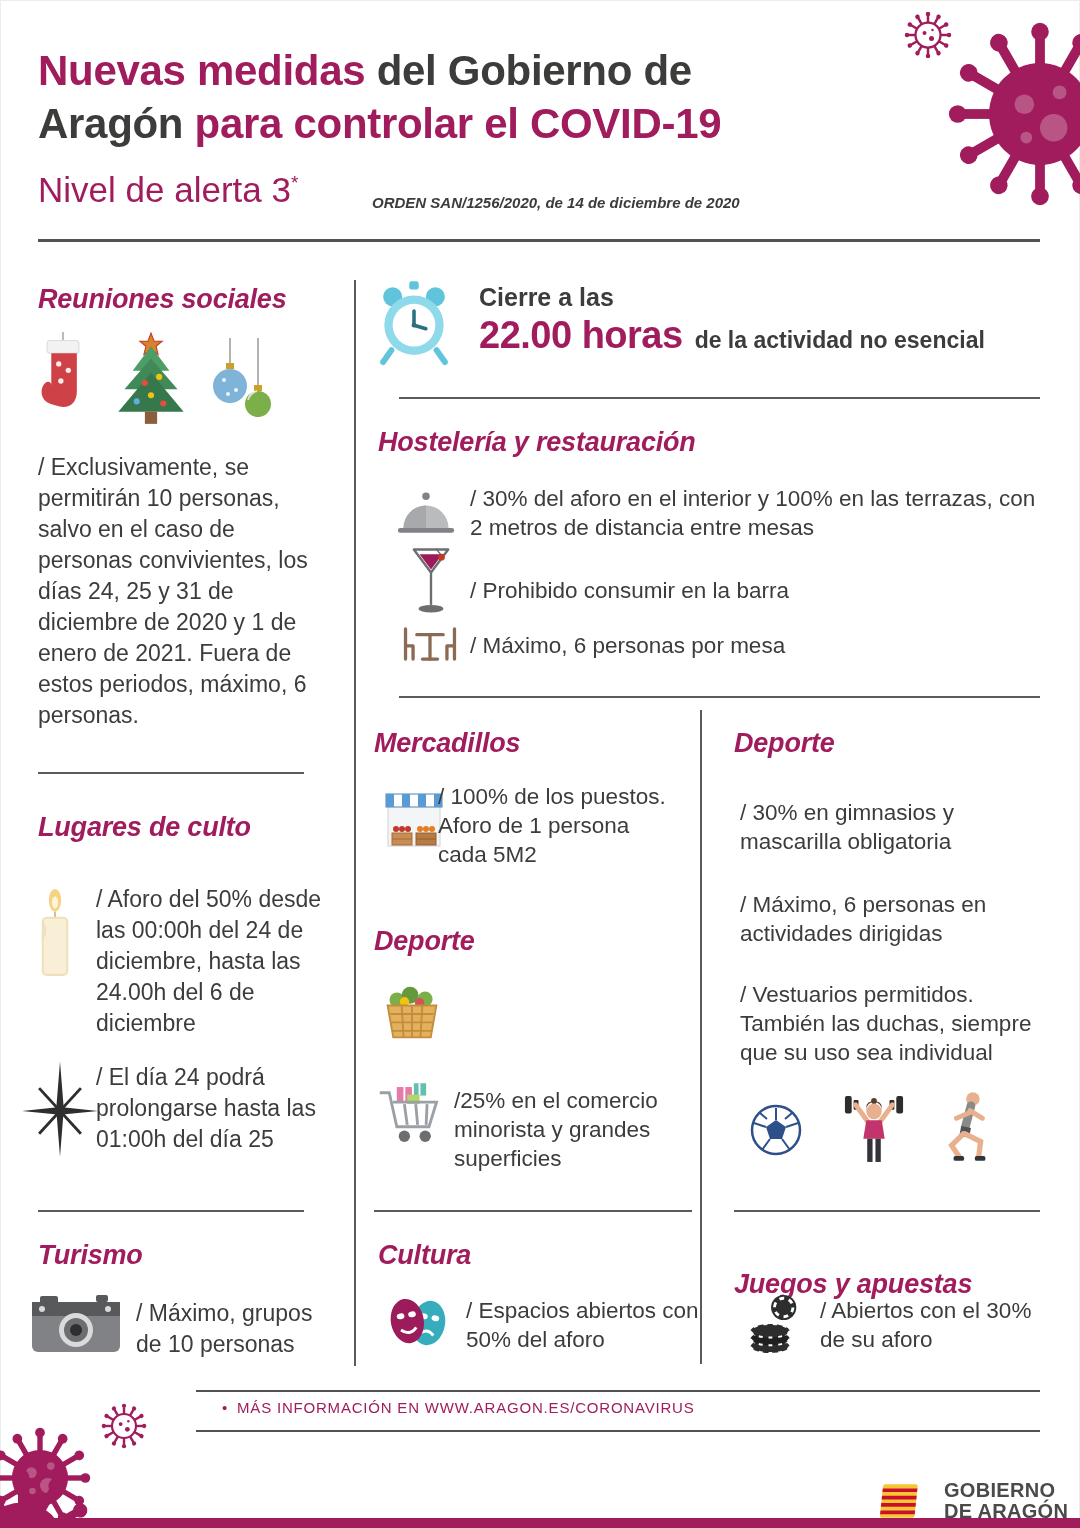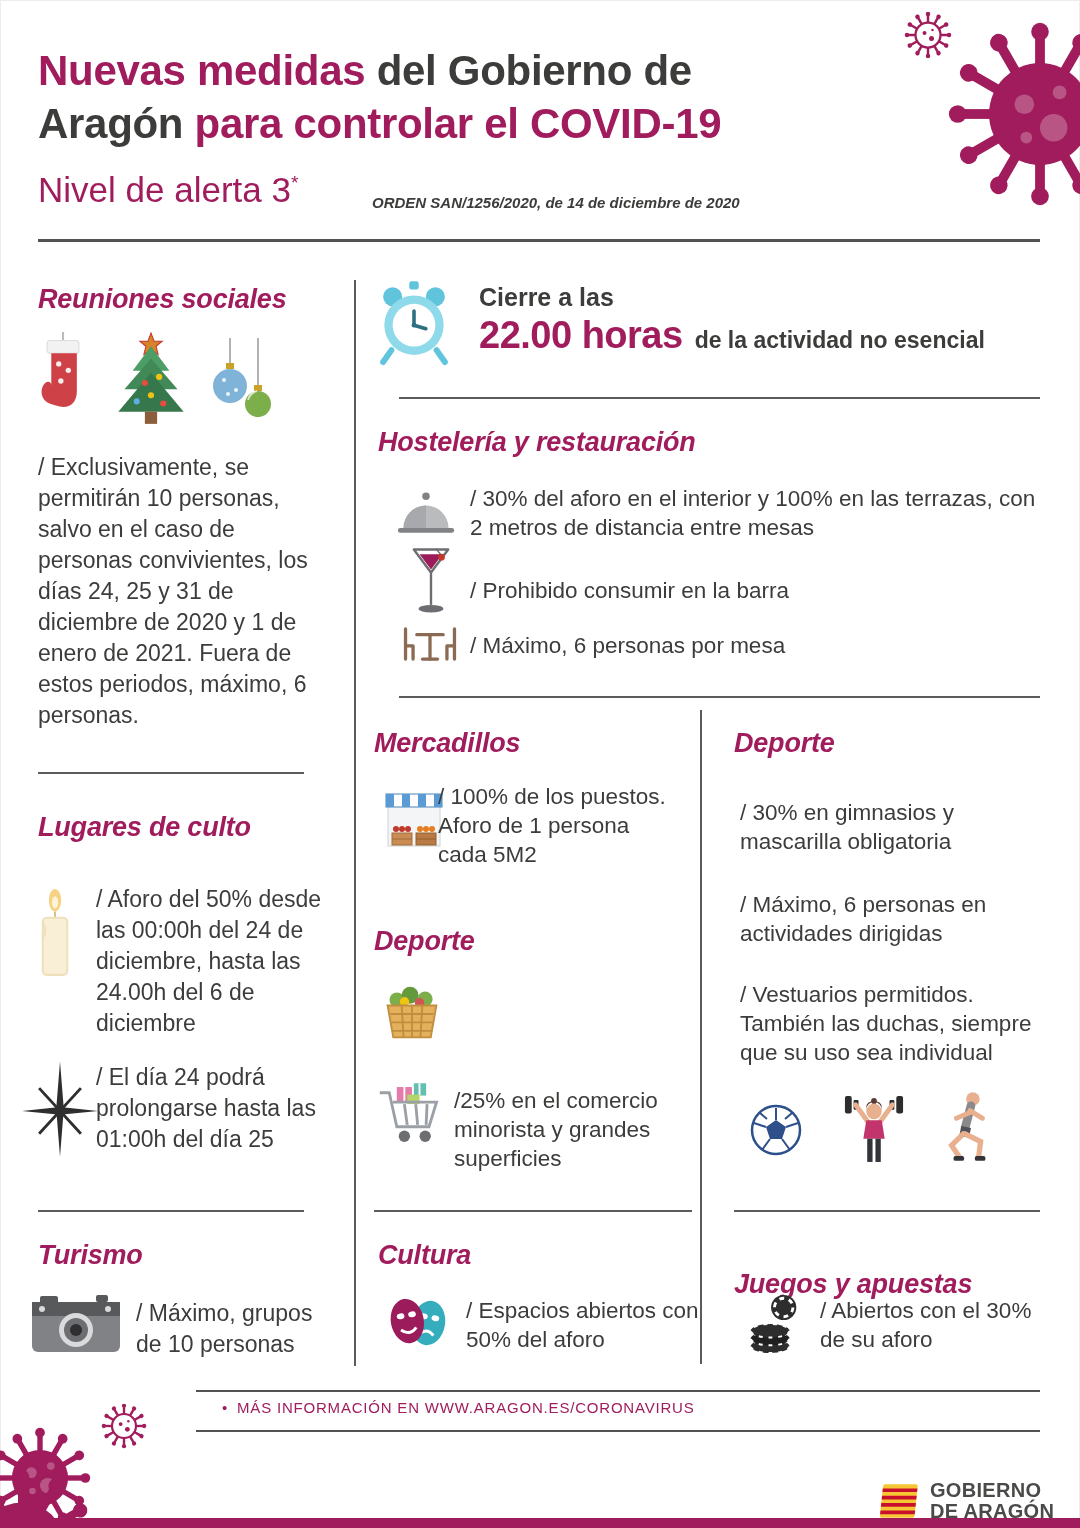--- a/index.html
+++ b/index.html
@@ -22,21 +22,21 @@
   .body-txt{position:absolute;font-size:23px;line-height:31px;}
   .item-txt{position:absolute;font-size:22.5px;line-height:29px;}
   .b{font-weight:400;}
   .c-accent{color:var(--accent);text-align:center;}
   .main-title{position:absolute;left:38px;top:44px;font-size:42px;line-height:53px;font-weight:600;color:var(--dark);letter-spacing:-0.3px;}
   .main-title .b{font-weight:800;}
   .alert{position:absolute;left:38px;top:170px;font-size:35px;font-weight:500;color:var(--accent);}
   .alert sup{font-size:55%;}
   .order{position:absolute;left:372px;top:194px;font-size:15px;font-style:italic;font-weight:700;color:var(--dark);}
   .footer-info{position:absolute;left:222px;top:1399px;font-size:15px;letter-spacing:0.8px;color:var(--accent);font-weight:500;display:flex;align-items:center;gap:9px;}
-  .logo{position:absolute;left:878px;top:1480px;display:flex;align-items:center;gap:10px;}
+  .logo{position:absolute;left:878px;top:1480px;display:flex;align-items:center;gap:24px;}
   .logo-text{font-size:20px;line-height:21px;font-weight:800;color:#4A4A49;letter-spacing:0.3px;}
   .bottom-bar{position:absolute;left:0;bottom:0;width:100%;height:10px;background:var(--accent);z-index:6;}
   svg{display:block;}
 </style>
 </head>
 <body>
 
 <svg width="0" height="0" style="position:absolute">
   <defs>
     <g id="vspike">

